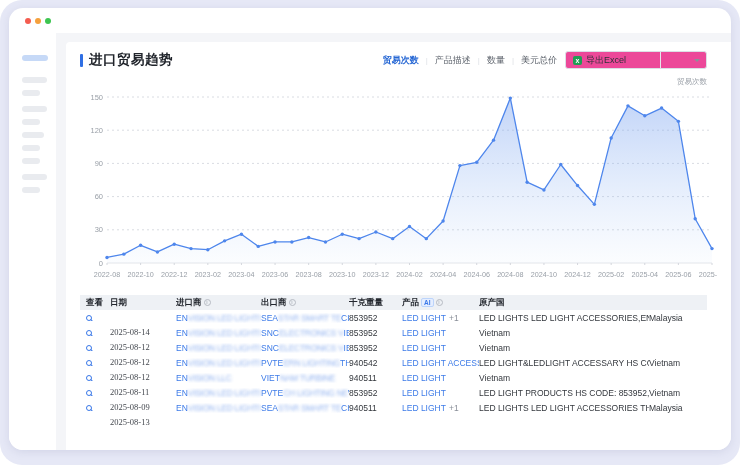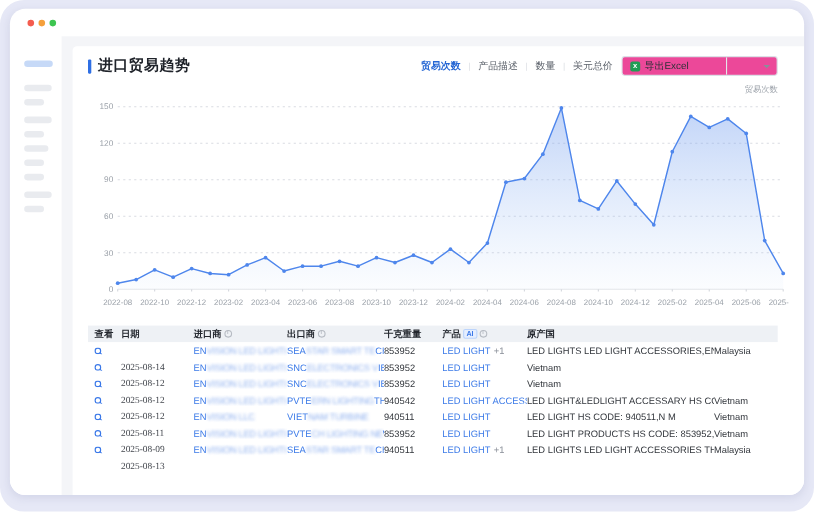--- a/index.html
+++ b/index.html
@@ -378,23 +378,20 @@
                     <span>VIET</span>
                     <span class="blur-mid"> NAM TURBINE</span>
                     <span></span>
                   </div>
                   <div class="c c4 dark">
                     <span>940511</span>
                   </div>
                   <div class="c c5" style="gap: 0px;">
                     <span class="blue">LED LIGHT</span>
                   </div>
-                  <div class="c c6 dark">
-                    <span>LED LIGHT HS CODE: 940511,N M</span>
-                  </div>
                   <div class="c c7 dark">
                     <span>Vietnam</span>
                   </div>
                 </div>
                 <div class="trow">
                   <div class="c c0">
                     <span class="mag"></span>
                   </div>
                   <div class="c c1">
                     <span class="date">2025-08-09</span>

